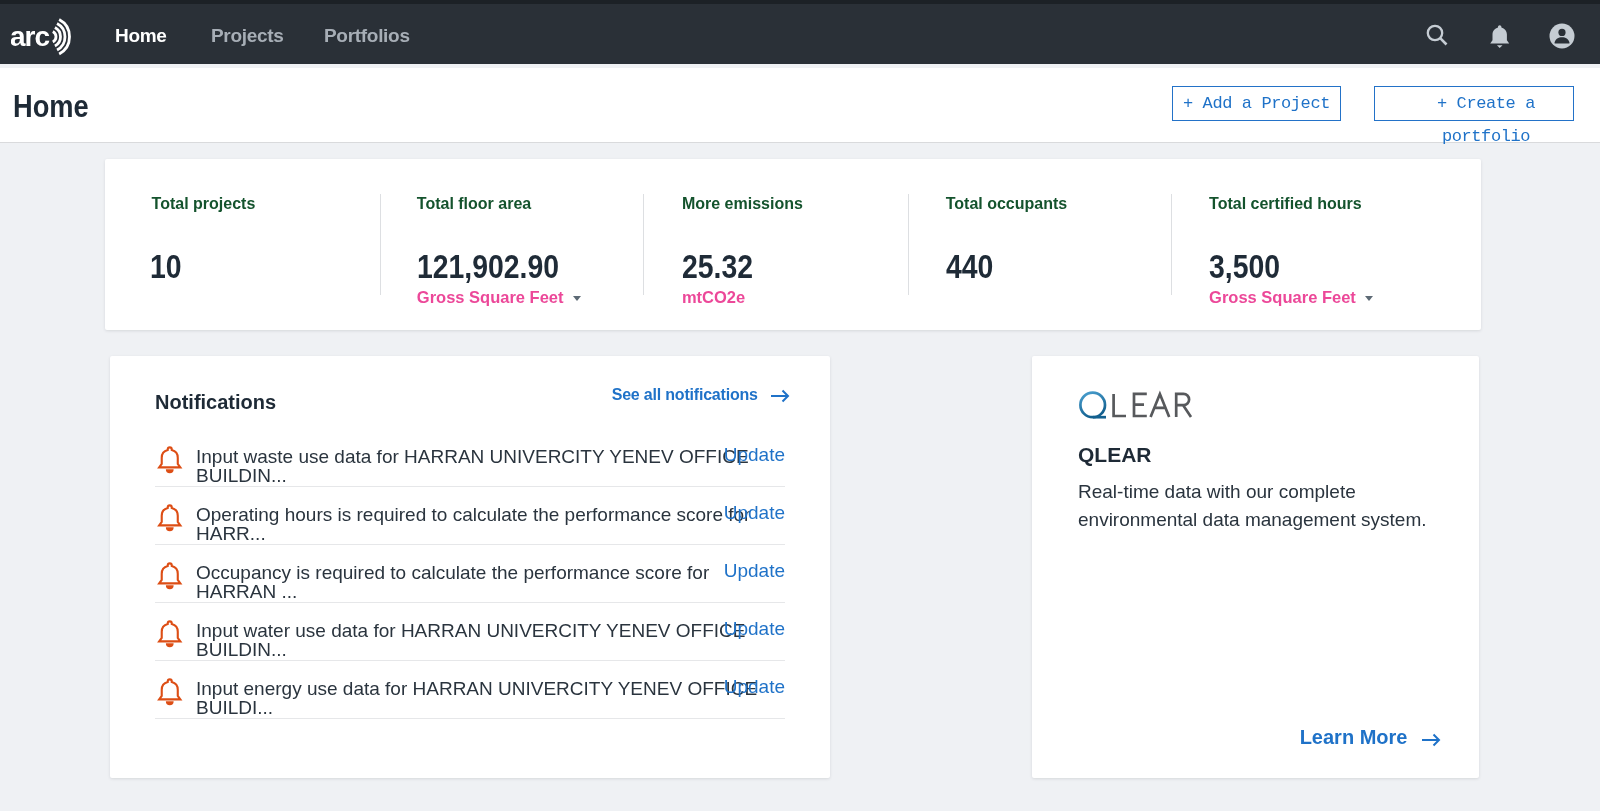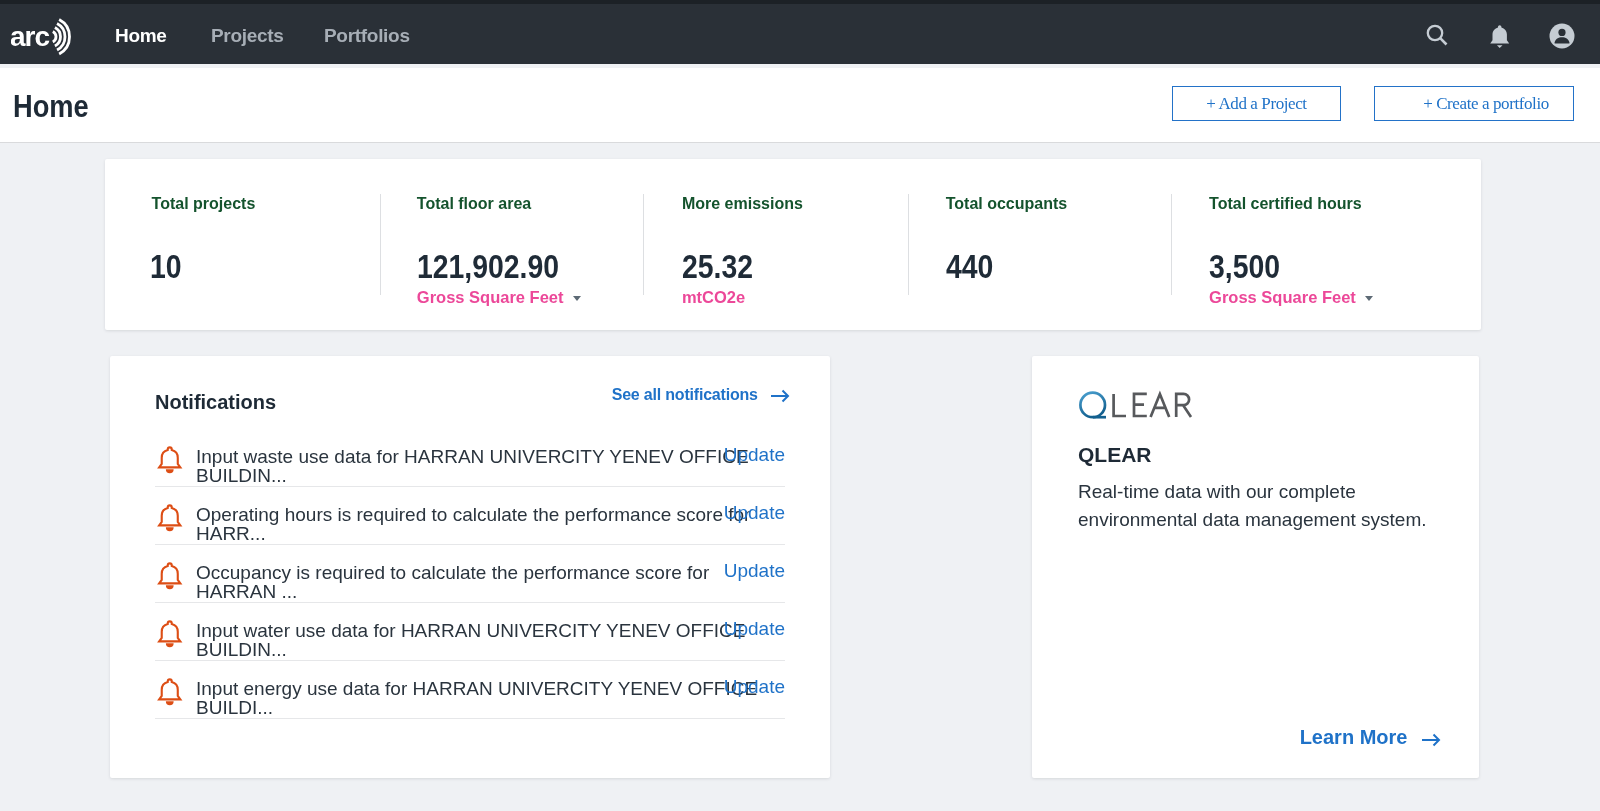--- a/index.html
+++ b/index.html
@@ -11,21 +11,21 @@
   .logo { position:absolute; left:11px; top:9px; }
   .navlink { position:absolute; top:0; height:64px; line-height:64px; font-size:19px; font-weight:700; letter-spacing:-0.3px; color:#a7aeb6; }
   .navlink.active { color:#ffffff; }
   .nl1 { left:115px; }
   .nl2 { left:211px; }
   .nl3 { left:324px; }
   .navicon { position:absolute; top:0; }
   
   .header { position:absolute; left:0; top:68px; width:1600px; height:75px; background:#ffffff; border-bottom:1px solid #d9dadc; }
   .header h1 { position:absolute; left:13px; top:23px; font-size:31px; font-weight:700; color:#1e2a36; line-height:1; transform:scaleX(0.88); transform-origin:0 0; }
-  .btn { position:absolute; border:1px solid #2372c8; background:#fff; color:#1f72c8; font-family:Liberation Serif, serif; font-size:17px; font-weight:500; letter-spacing:-0.4px; text-align:center; }
+  .btn { position:absolute; border:1px solid #2372c8; background:#fff; color:#1f72c8; font-family:Liberation Mono, monospace; font-size:17px; font-weight:500; letter-spacing:-0.4px; text-align:center; }
   .btn1 { left:1172px; top:18px; width:169px; height:35px; line-height:33px; }
   .btn2 { left:1374px; top:18px; width:200px; height:35px; line-height:33px;padding-left:24px; }
   
   .stats { position:absolute; left:105px; top:159px; width:1376px; height:171px; background:#fff; border-radius:2px; box-shadow:0 1px 3px rgba(30,40,50,0.12); }
   .stat-label { position:absolute; top:36.6px; font-size:16px; font-weight:700; color:#14532d; line-height:1; }
   .stat-value { position:absolute; top:91px; font-size:33px; font-weight:700; color:#1f2b37; line-height:1; letter-spacing:0; transform:scaleX(0.86); transform-origin:0 0; }
   .stat-sub { position:absolute; top:130px; font-size:16.5px; font-weight:700; color:#ec4899; line-height:1; }
   .caret { display:inline-block; width:0; height:0; border-left:4.5px solid transparent; border-right:4.5px solid transparent; border-top:5.5px solid #5d6a75; margin-left:9px; vertical-align:2px; }
   .vdiv { position:absolute; top:35px; width:1px; height:101px; background:#dddfe2; }
   

